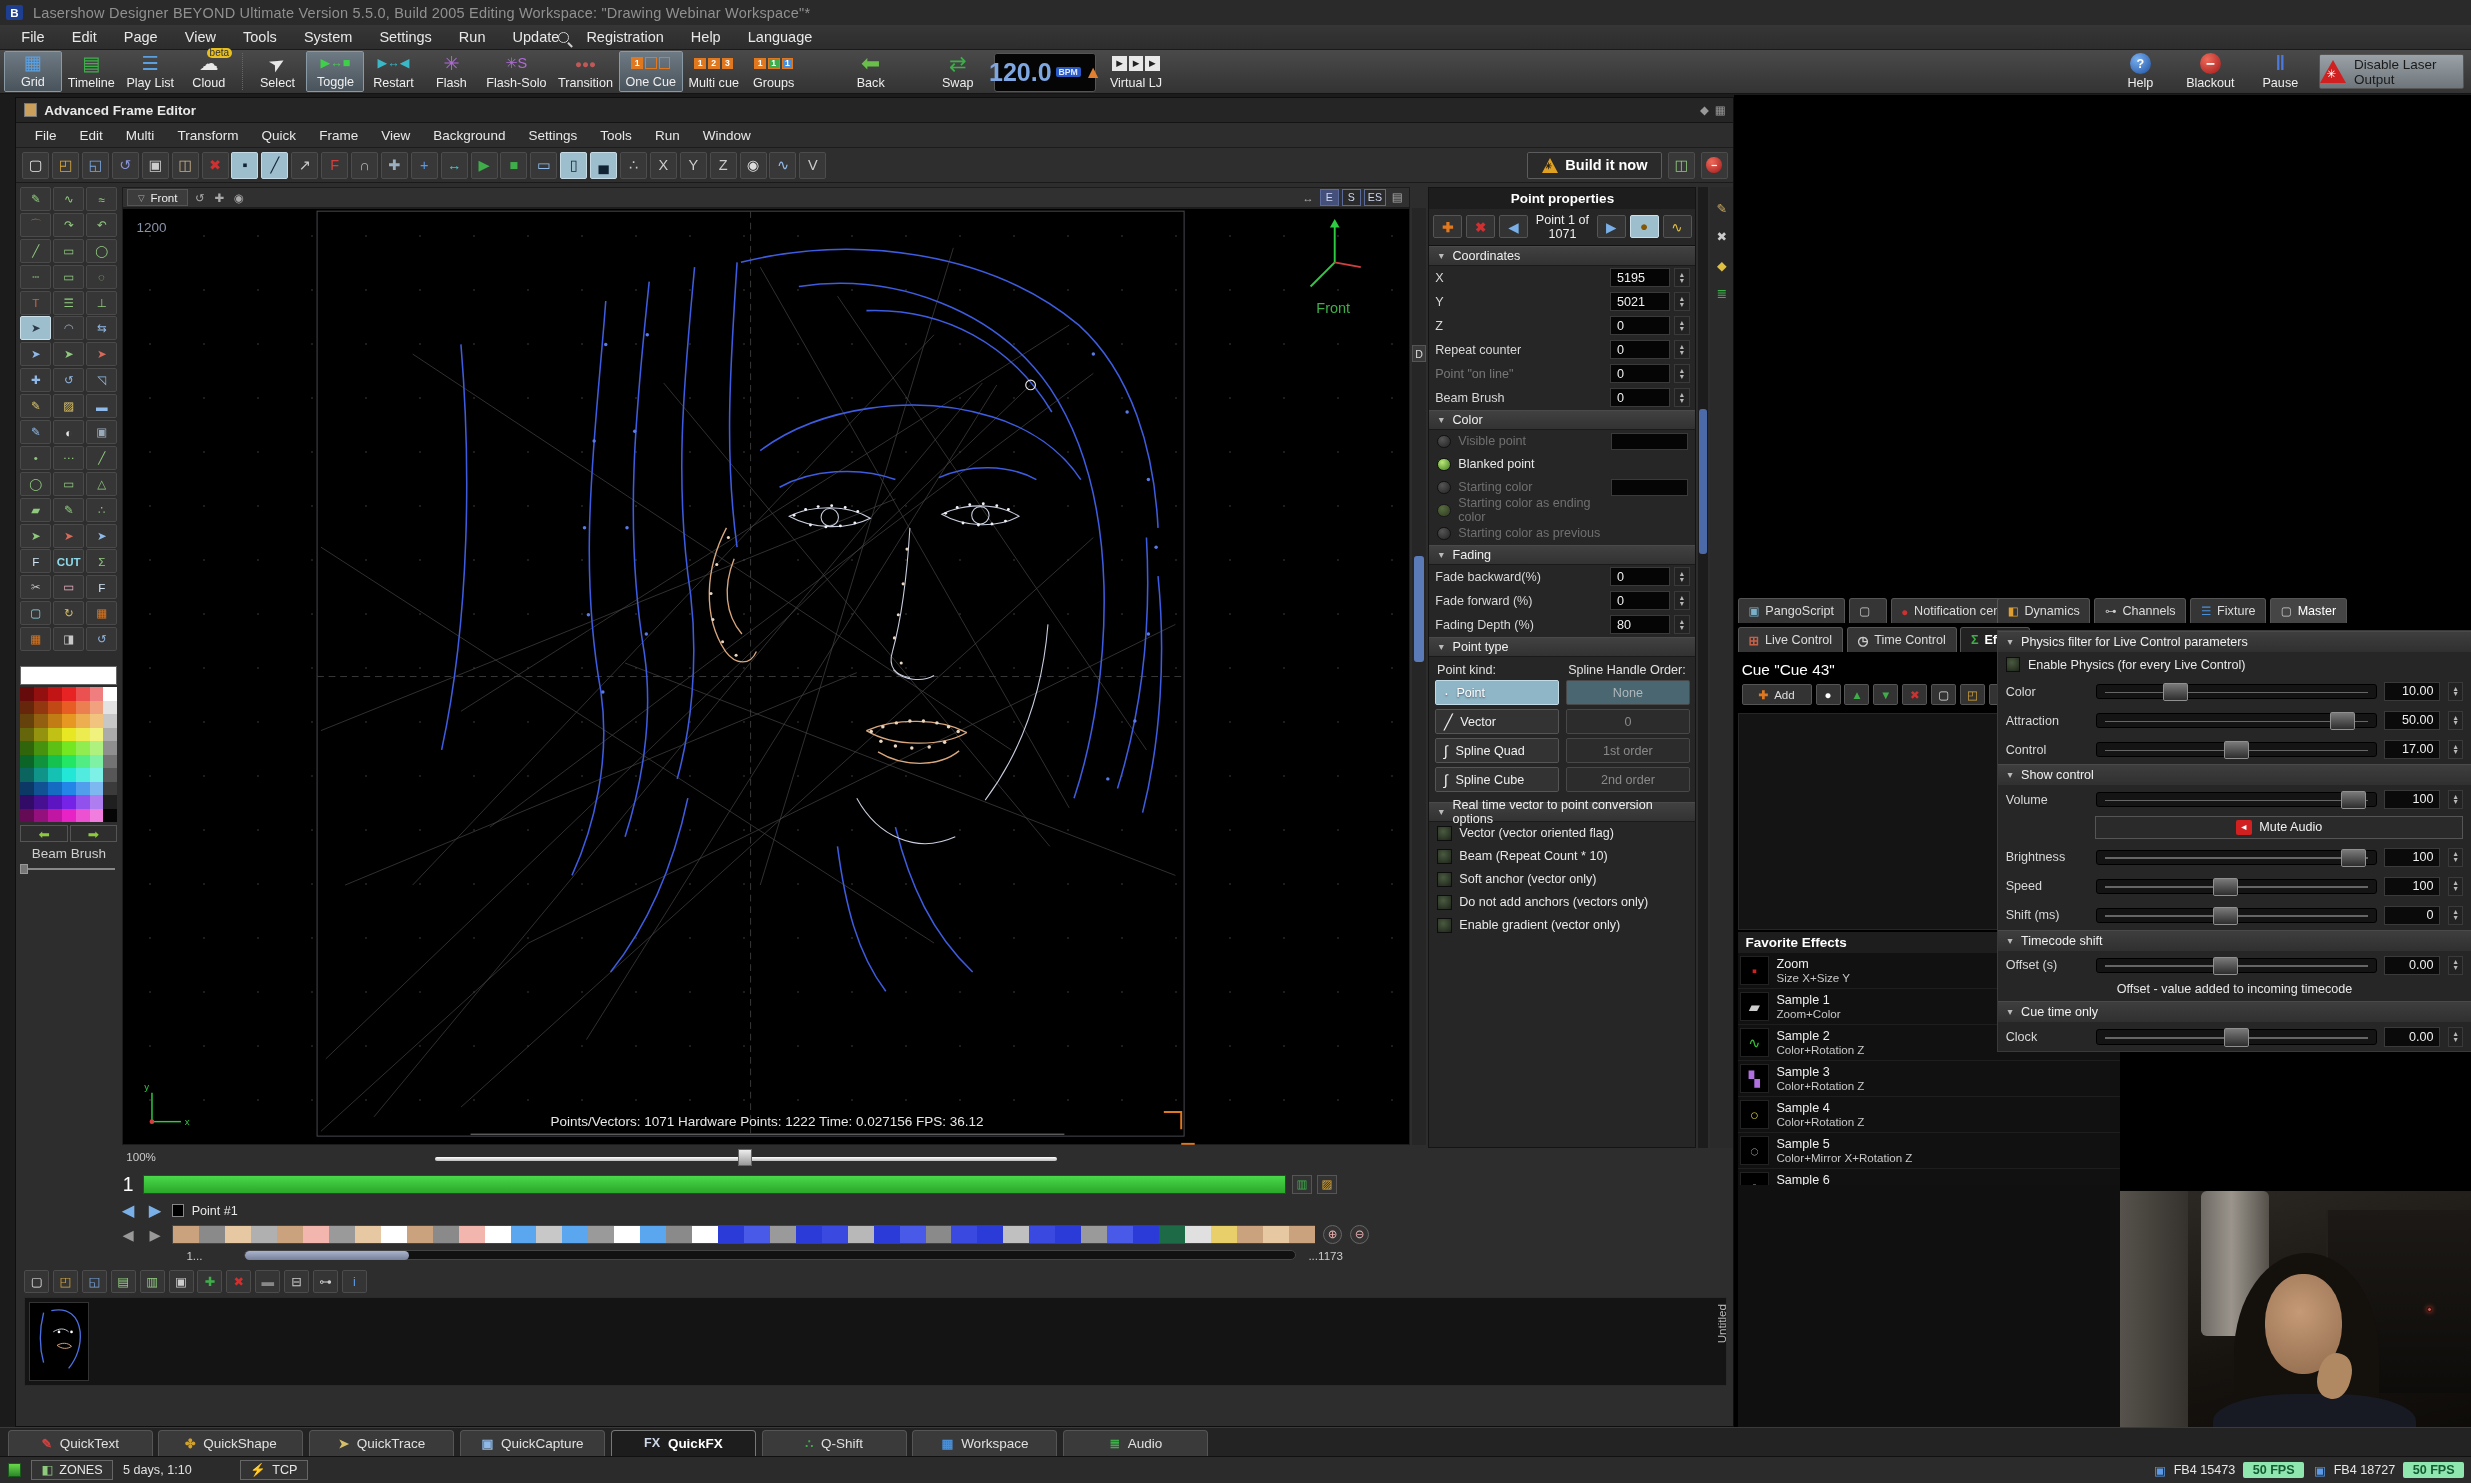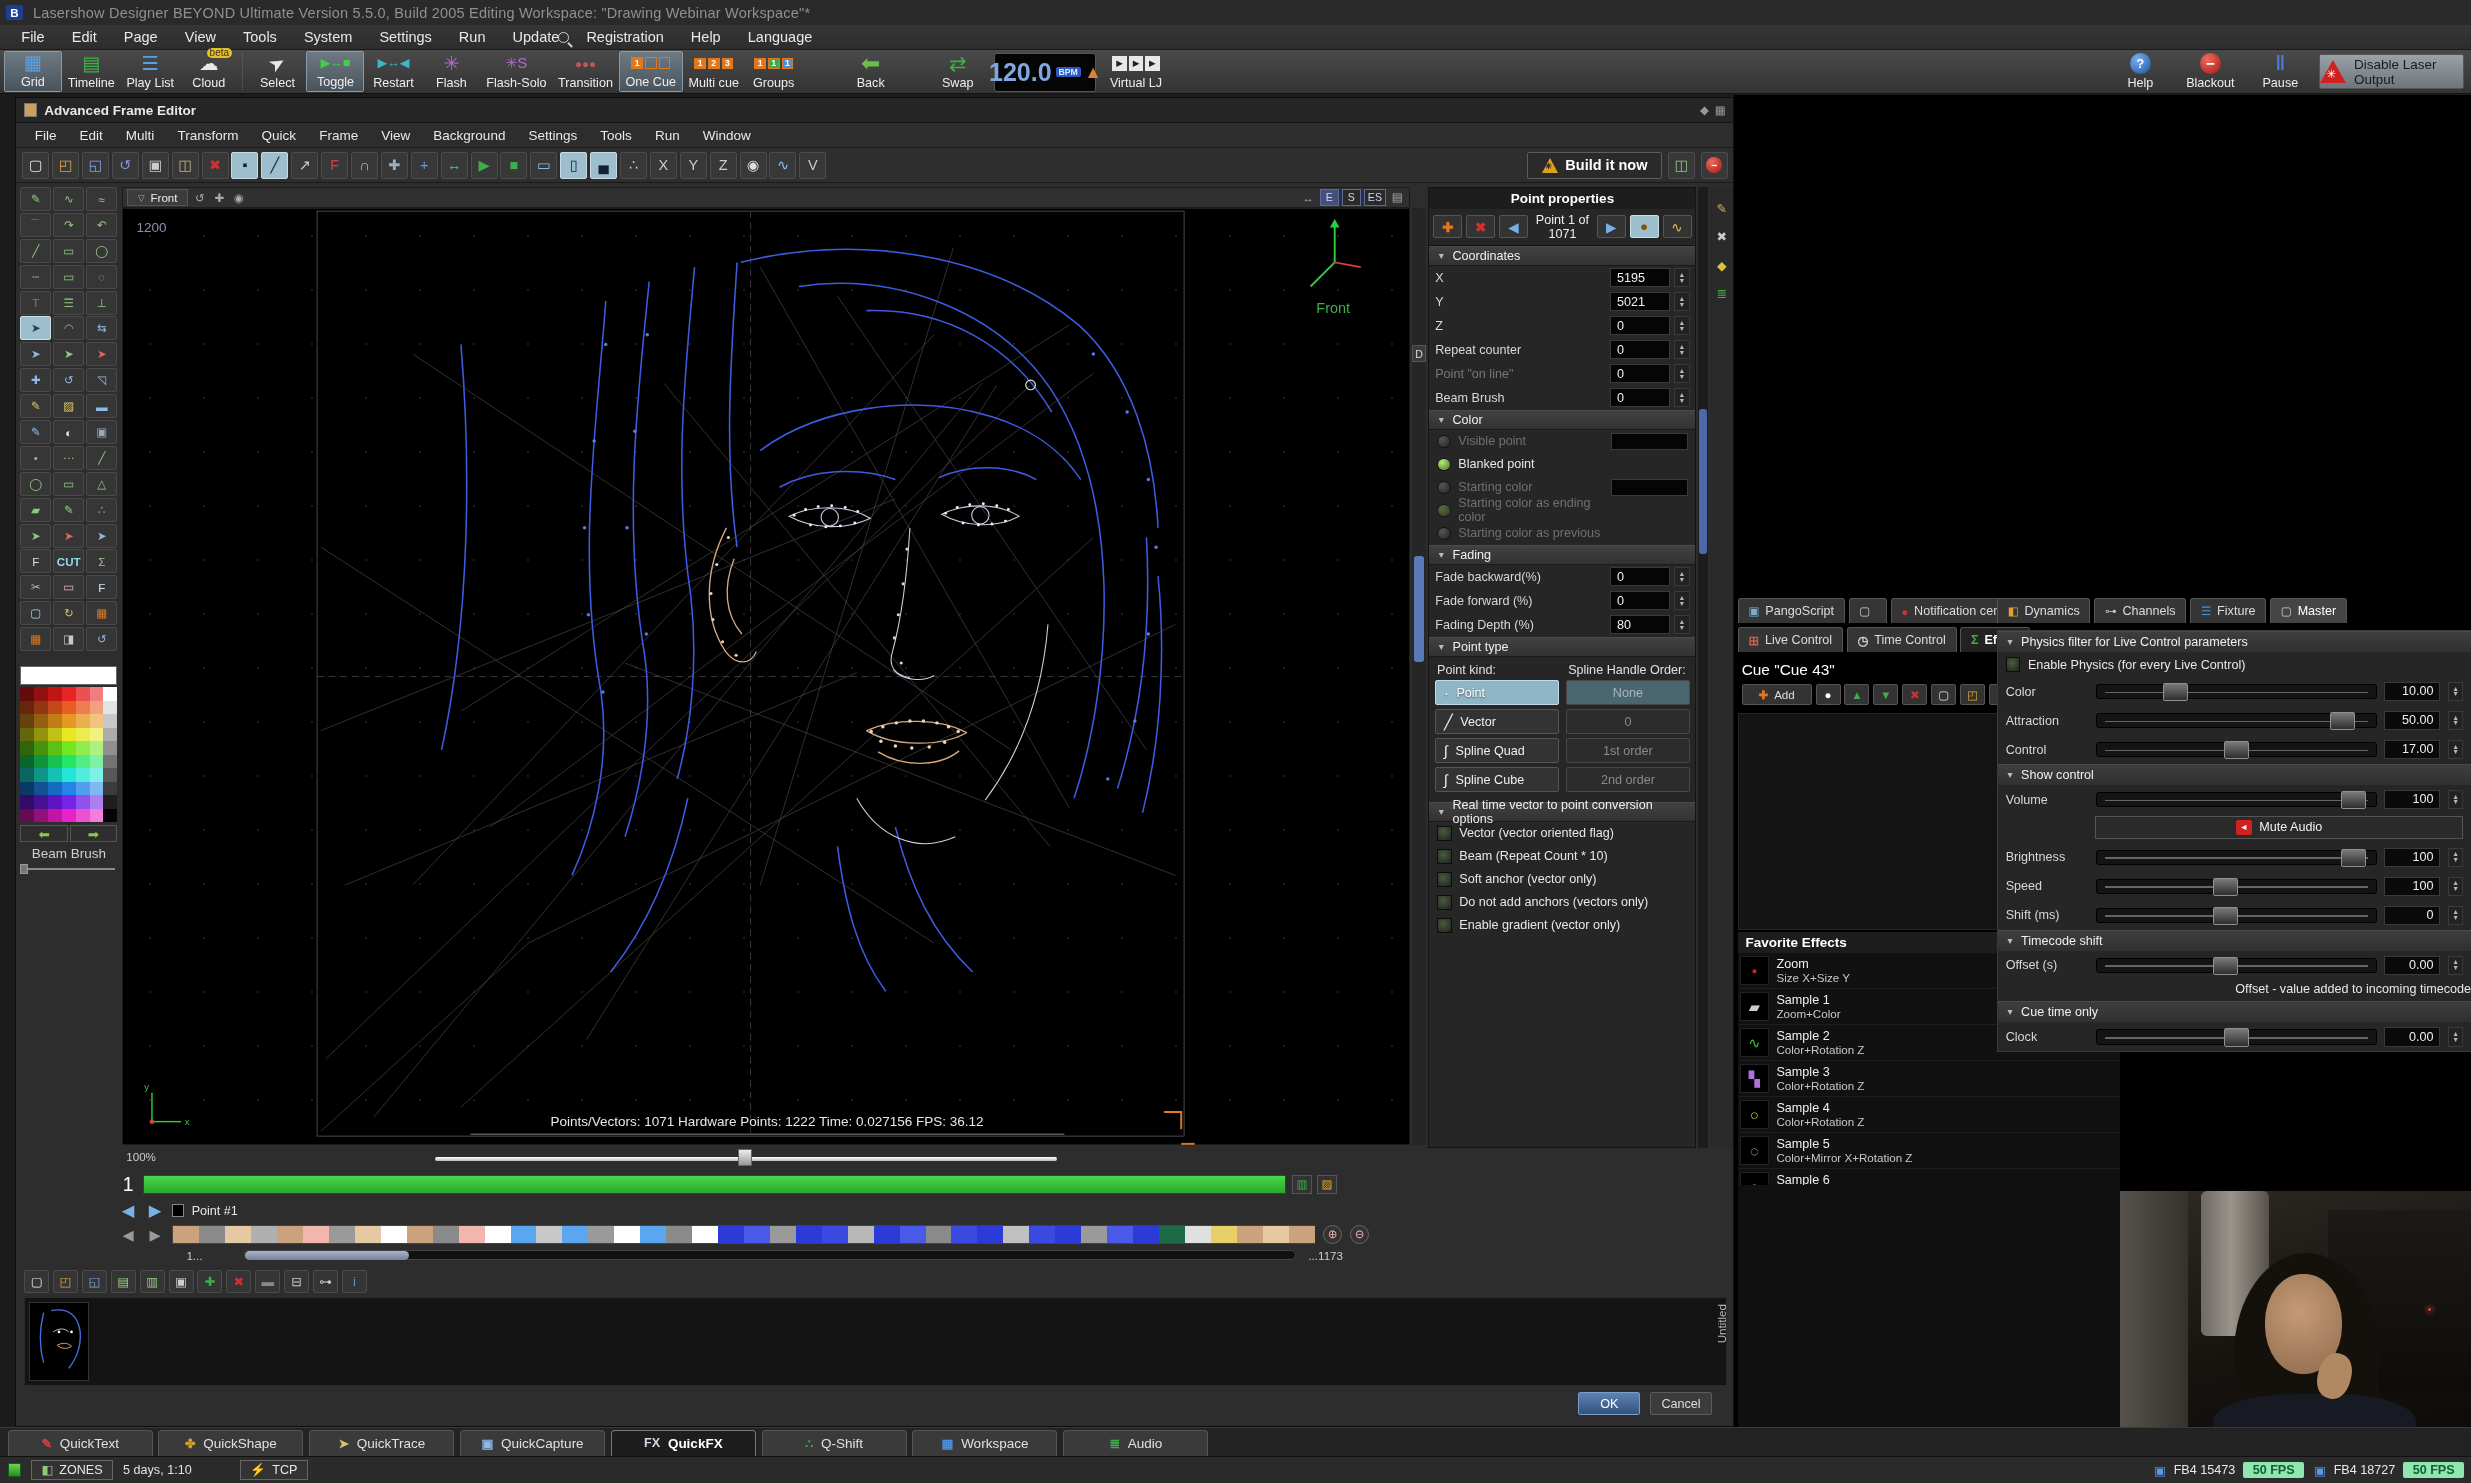--- a/index.html
+++ b/index.html
@@ -155,21 +155,21 @@
   #master{position:absolute;left:263px;top:535px;width:475px;background:#262626;border:1px solid #3a3a3a}
   .mhead{height:21px;background:linear-gradient(#3e3e3e,#303030);color:#f0f0f0;display:flex;gap:6.8px;align-items:center;padding-left:7.7px;font-size:12.6px;border-top:1px solid #4a4a4a}
   .srow{display:flex;align-items:center;height:29px;padding:0 7.7px;gap:7.7px}
   .srow .sl{width:83px;color:#d8d8d8;font-size:12.6px}
   .track{flex:1;height:15.4px;background:#141414;border:1px solid #000;border-radius:2.9px;position:relative}
   .track .line{position:absolute;left:7.7px;right:7.7px;top:6.8px;height:1.9px;background:#666}
   .track .hd{position:absolute;top:-1.9px;width:25px;height:18.3px;background:linear-gradient(#7a7a7a,#2e2e2e);border:1px solid #909090;border-radius:1.9px}
   .sval{width:56px;height:19.3px;background:#0a0a0a;border:1px solid #3a3a3a;color:#f0f0f0;display:flex;align-items:center;justify-content:flex-end;padding-right:5.8px;font-size:12.6px}
   #mute{margin:1.9px 7.7px 3.9px 97px;height:23px;background:#2a2a2a;border:1px solid #555;display:flex;align-items:center;justify-content:center;gap:7.7px;color:#f0f0f0;font-size:12.6px}
   #mute .spk{width:15.4px;height:15.4px;background:#d02020;border-radius:1.9px;color:#fff;font-size:8.7px;display:flex;align-items:center;justify-content:center}
-  .caption{color:#e8e8e8;text-align:right;font-size:12.6px;padding:1.9px 0 5.8px}
+  .caption{color:#e8e8e8;text-align:center;font-size:12.6px;padding:1.9px 0 5.8px}
   #webcam{position:absolute;left:386px;top:1096px;width:351px;height:263px;background:linear-gradient(165deg,#2e2a26,#17130f 55%,#0c0a08);overflow:hidden}
   #webcam .col{position:absolute;left:81px;top:0;width:68px;height:145px;background:linear-gradient(90deg,#6e6a64,#9a948c 45%,#55514a);border-radius:5.8px}
   #webcam .wall{position:absolute;left:0;top:0;width:68px;height:263px;background:linear-gradient(90deg,#57524c,#35312c)}
   #webcam .shelf{position:absolute;right:0;top:19.3px;width:145px;height:183px;background:linear-gradient(#1c1916,#0e0c0a);border-left:2.9px solid #23201c}
   #webcam .led{position:absolute;right:39px;top:116px;width:4.8px;height:4.8px;border-radius:50%;background:#e04a3a;box-shadow:0 0 5.8px #e04a3a}
   #webcam .hair{position:absolute;left:114px;top:62px;width:145px;height:203px;background:#14100c;border-radius:50% 50% 20% 20%}
   #webcam .face{position:absolute;left:145px;top:83px;width:77px;height:100px;background:radial-gradient(circle at 45% 38%,#c59a76,#8f6a4c);border-radius:48%}
   #webcam .body{position:absolute;left:93px;top:203px;width:203px;height:68px;background:#171a22;border-radius:40% 40% 0 0}
   #webcam .hand{position:absolute;left:198px;top:162px;width:33px;height:46px;background:#b08962;border-radius:45%;transform:rotate(15deg)}
   
@@ -1196,24 +1196,20 @@
           <path d="M 14 10 C 10 26 9 44 14 62" fill="none" stroke="#4a6fe0" stroke-width="1.4"></path>
           <path d="M 22 8 C 40 4 50 14 52 30 C 53 44 48 58 40 68" fill="none" stroke="#4a6fe0" stroke-width="1.4"></path>
           <path d="M 24 30 C 30 26 36 26 40 30" fill="none" stroke="#c9cede" stroke-width="1"></path>
           <path d="M 28 44 C 33 41 39 41 43 45 M 28 44 C 33 48 39 48 43 45" fill="none" stroke="#d9a77e" stroke-width="1"></path>
           <circle cx="30" cy="30" r="1.4" fill="#fff"></circle>
             <circle cx="43" cy="30" r="1.4" fill="#fff"></circle>
         </svg>
       </span>
       <span id="untitled">Untitled</span>
     </div>
-    <div class="abs" id="okrow">
-      <span class="okbtn" id="ok">OK</span>
-      <span class="okbtn" id="cancel">Cancel</span>
-    </div>
   </div>
 
   
   <div class="abs" id="right-area">
 
     <div class="abs" style="left:0;top:0;width:738px;height:596px;background:#000"></div>
 
     <div class="abs" style="left:3.9px;top:503px;display:flex;gap:3.9px">
 
     <span class="rtab">

